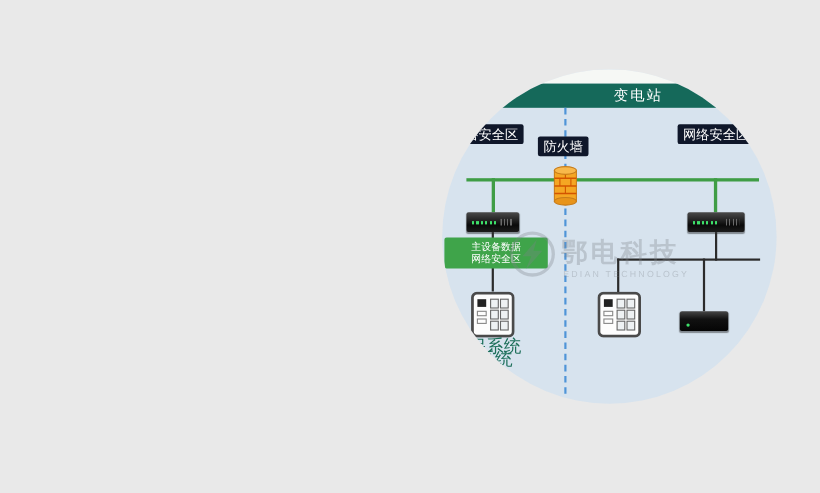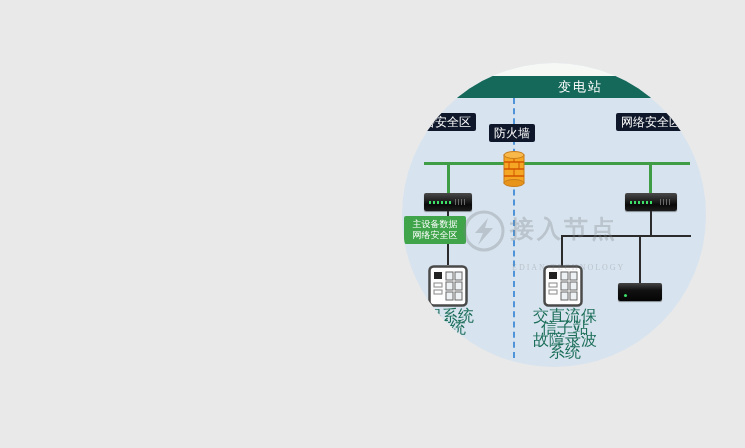--- a/index.html
+++ b/index.html
@@ -35,21 +35,21 @@
   .switch { top:130px; height:18px; border-radius:2px;
             background:linear-gradient(#4a4a4a, #0a0a0a 65%, #1c1c1c); box-shadow:0 1px 1px rgba(0,0,0,.4); }
   .switch-left  { left:22px;  width:48px; }
   .switch-right { left:223px; width:52px; }
   .leds { position:absolute; left:5px; top:8px; width:22px; height:3px;
           background:repeating-linear-gradient(90deg,#3ee06a 0 2px, transparent 2px 4px); }
   .vent { position:absolute; right:5px; top:6px; width:12px; height:6px;
           background:repeating-linear-gradient(90deg,#6a6a6a 0 1px, transparent 1px 3px); }
 
   .node-label { left:2px; top:153px; width:58px; text-align:center; background:#3fa44a;
-                color:#fff; font-size:9px; line-height:11px; padding:3px 2px; border-radius:2px; z-index:5; }
+                color:#fff; font-size:9px; line-height:11px; padding:3px 18px; border-radius:2px; z-index:5; }
 
   .wire { background:#2b2b2b; }
   .wire-l-vert  { left:45px;  top:148px; width:2px; height:54px; }
   .wire-r-vert1 { left:248px; top:148px; width:2px; height:26px; }
   .wire-r-horiz { left:159px; top:172px; width:130px; height:2px; }
   .wire-m-vert  { left:159px; top:172px; width:2px; height:32px; }
   .wire-r-vert2 { left:237px; top:172px; width:2px; height:48px; }
 
   .relay { top:202px; width:40px; height:42px; }
   .relay-left { left:26px; }
@@ -63,21 +63,21 @@
   .caption { position:absolute; color:#1b6e58; font-size:16px; line-height:12px; text-align:center; }
   .cap-left { left:18px;  top:247px; width:60px; }
   .cap-mid  { left:128px; top:247px; width:70px; }
   .cap-right{ left:202px; top:247px; width:68px; }
 
   .watermark { left:58px; top:142px; width:220px; height:60px; opacity:0.32; z-index:60;
                color:#7d838a; pointer-events:none; }
   .wm-logo { position:absolute; left:2px; top:4px; width:44px; height:44px; }
   .wm-name { position:absolute; left:50px; top:8px; font-size:24px; font-weight:bold;
              letter-spacing:3px; white-space:nowrap; }
-  .wm-sub  { position:absolute; left:52px; top:58px; font-size:8px; letter-spacing:2px; white-space:nowrap;font-family:Liberation Serif, serif; }
+  .wm-sub  { position:absolute; left:52px; top:40px; font-size:8px; letter-spacing:2px; white-space:nowrap; }
 </style>
 </head>
 <body>
 
 <div class="stage">
 
   <div class="circle">
 
     <div class="abs top-cap"></div>
 
@@ -165,30 +165,26 @@
     </div>
 
     <div class="abs converter">
       <div class="dot"></div>
     </div>
 
     <div class="caption cap-left">
       <div>保系统</div>
       <div>系统</div>
     </div>
-    <div class="caption cap-mid">
-      <div>交直流保信子站</div>
-      <div>故障录波系统</div>
-    </div>
 
     <div class="abs watermark">
       <div class="wm-logo">
         <svg width="44" height="44" viewBox="0 0 44 44">
           <circle cx="22" cy="22" r="19" fill="none" stroke="#7d838a" stroke-width="3"></circle>
           <path d="M26 9 L13 24 h8 l-5 12 15-17 h-8 z" fill="#7d838a"></path>
         </svg>
       </div>
-      <div class="wm-name">接入节点</div>
+      <div class="wm-name">鄂电科技</div>
       <div class="wm-sub">EDIAN TECHNOLOGY</div>
     </div>
 
   </div>
 </div>
 
 </body></html>

